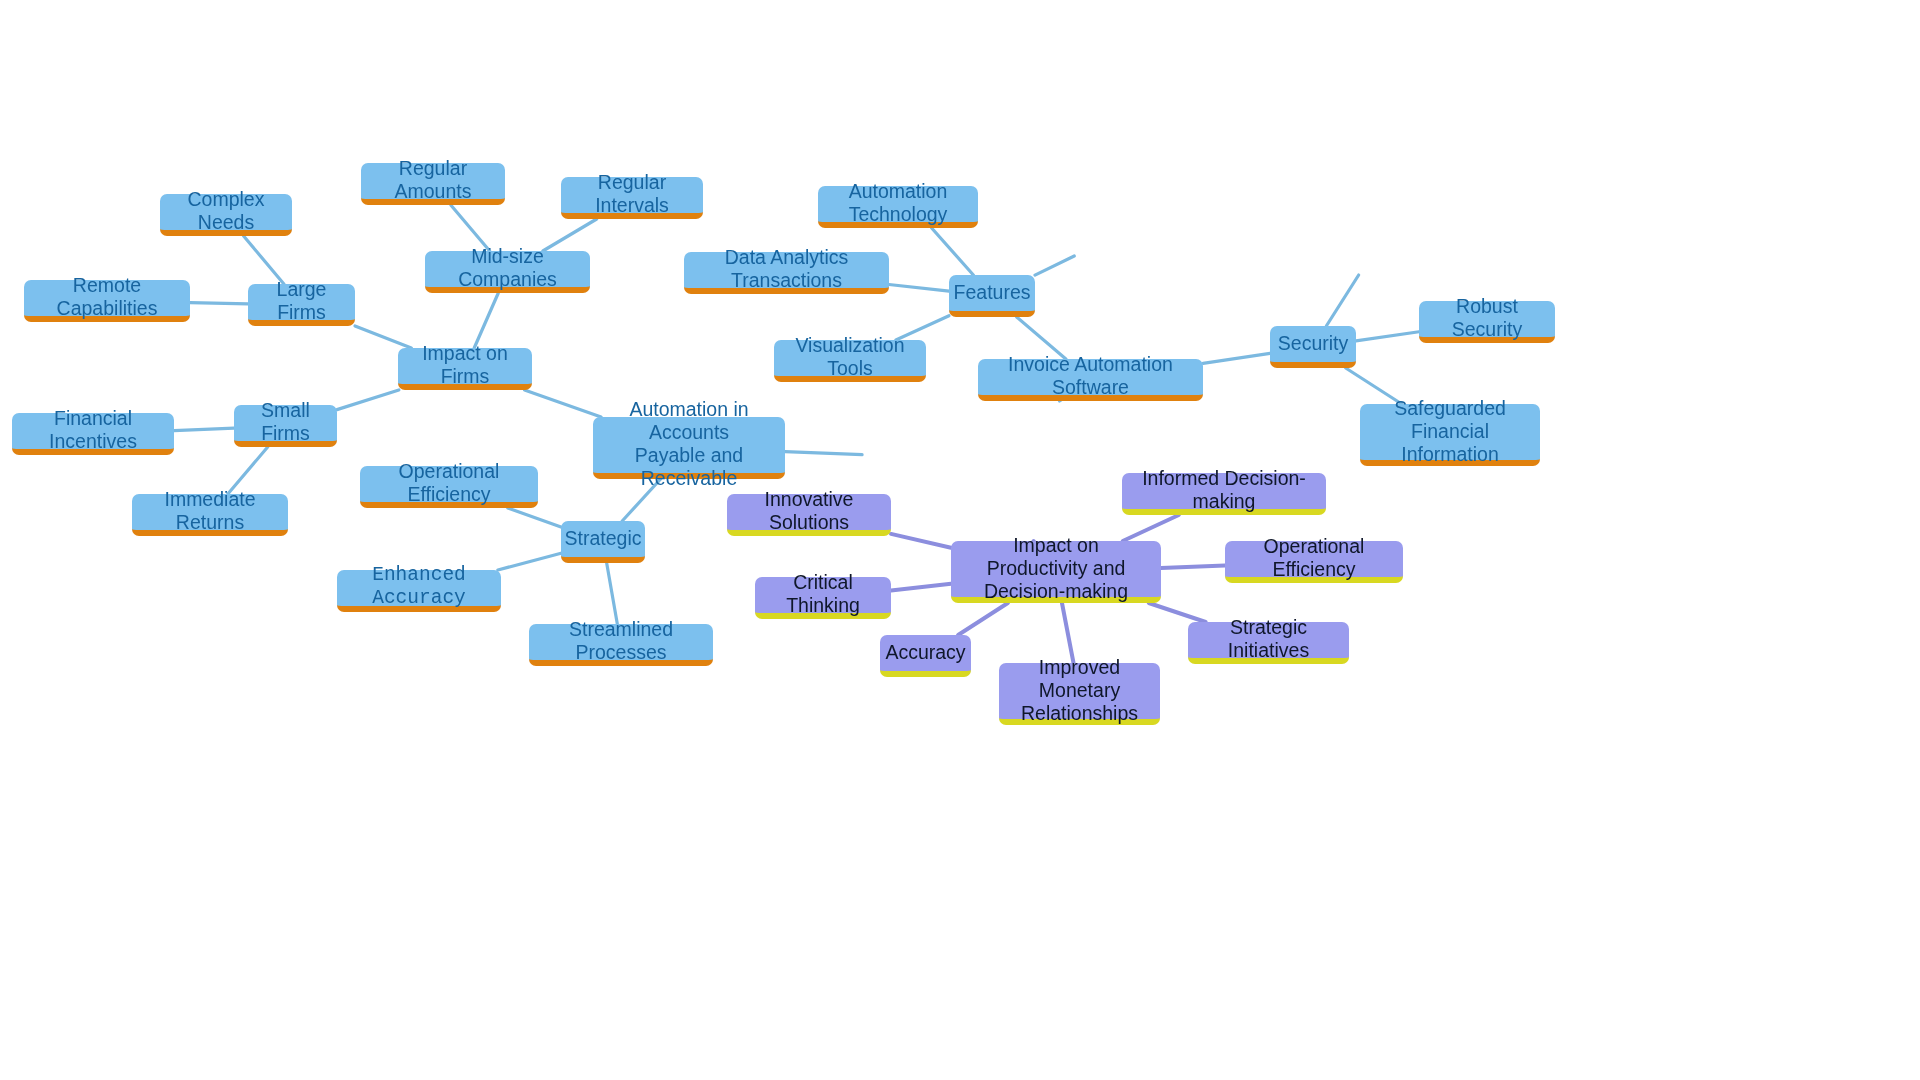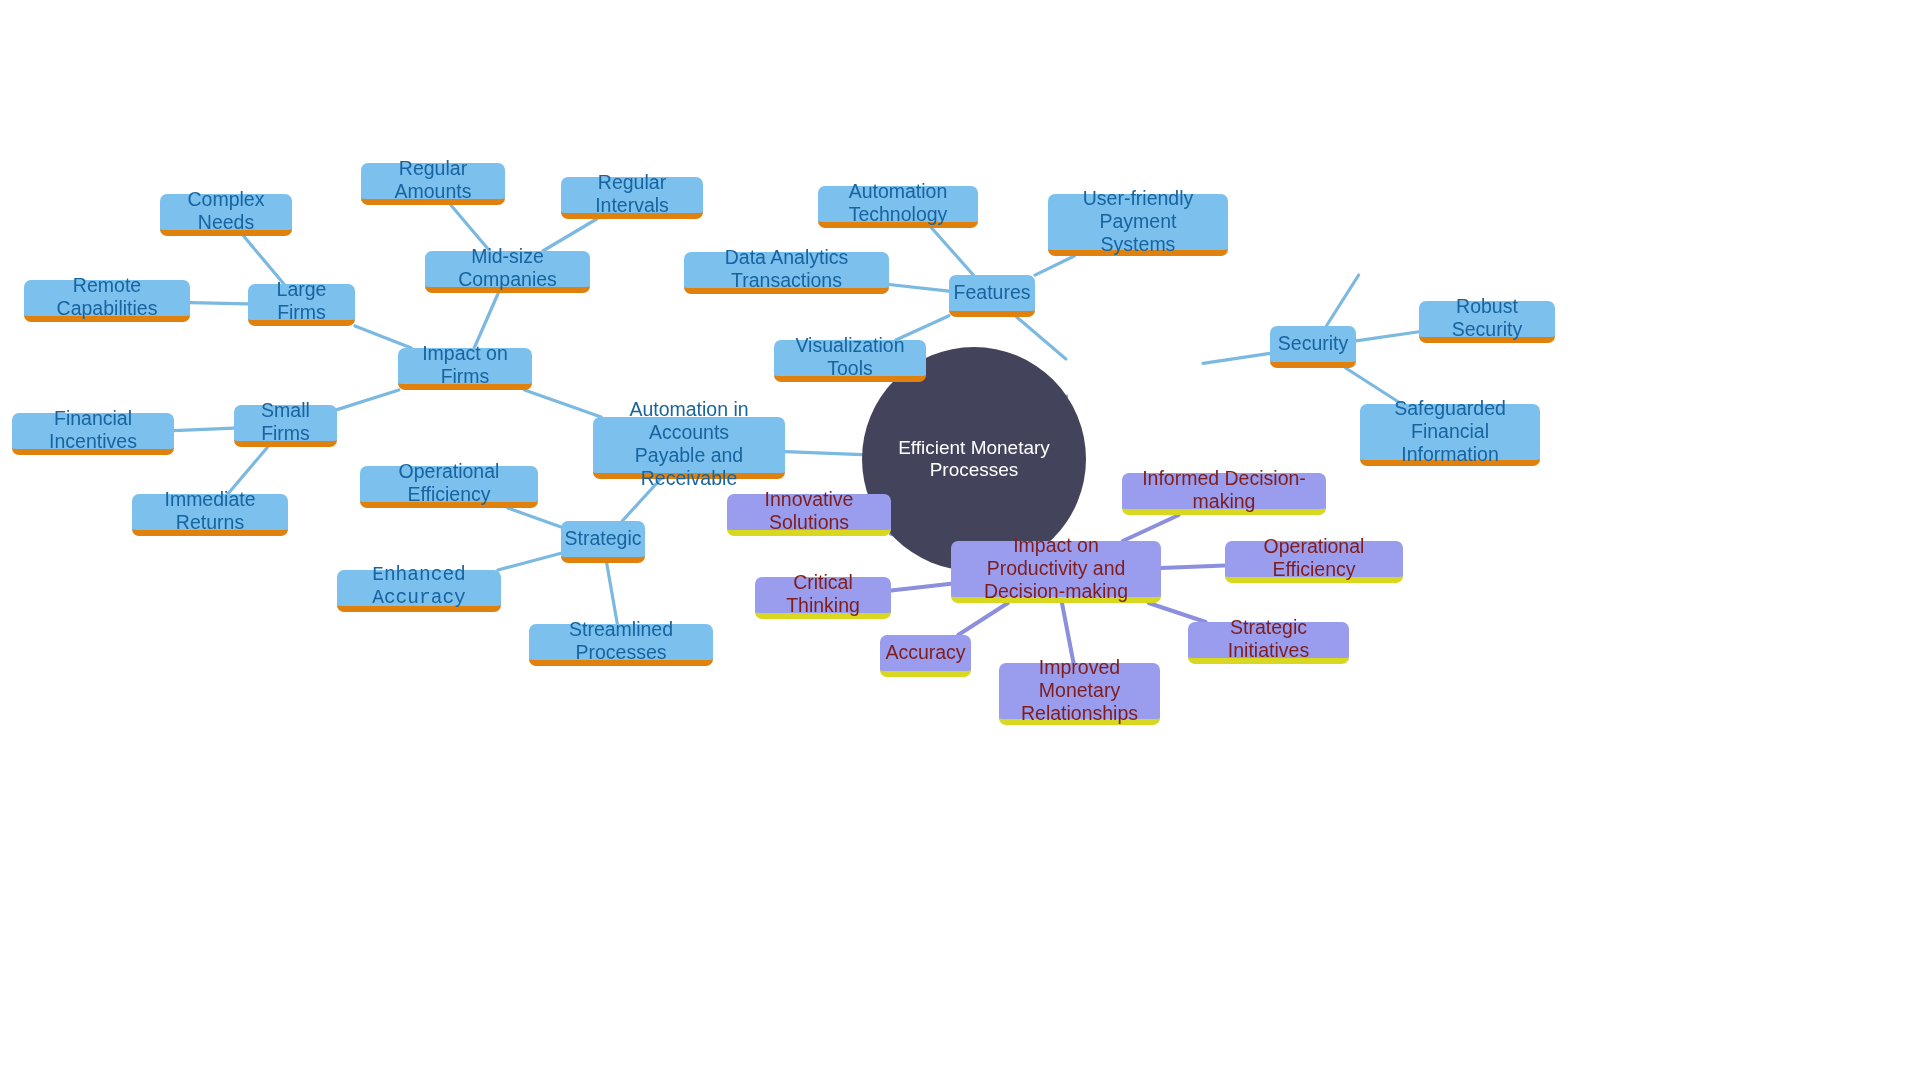--- a/index.html
+++ b/index.html
@@ -42,21 +42,21 @@
     white-space: pre-line;
   }
   .node.blue {
     background: #7cc0ee;
     color: #17649f;
     border-bottom: 6px solid #e0810e;
     font-size: 19.5px;
   }
   .node.purple {
     background: #9a9cee;
-    color: #7f1d1d;
+    color: #0f172a;
     border-bottom: 6px solid #d8d821;
     font-size: 19.5px;
   }
   .node.center {
     background: #43445c;
     color: #ffffff;
     border: none;
     border-radius: 50%;
     font-size: 19px;
     padding: 0;
@@ -95,36 +95,34 @@
       <line x1="1345.6931818181818" y1="368" x2="1401.7386363636363" y2="404" stroke="#7cb9e0" stroke-width="3.2" stroke-linecap="round"></line>
       <line x1="1122.7692307692307" y1="541" x2="1178.7692307692307" y2="515" stroke="#8c8ede" stroke-width="4" stroke-linecap="round"></line>
       <line x1="1161" y1="567.9302325581396" x2="1225" y2="565.4496124031008" stroke="#8c8ede" stroke-width="4" stroke-linecap="round"></line>
       <line x1="1148.781690140845" y1="603" x2="1205.6478873239437" y2="622" stroke="#8c8ede" stroke-width="4" stroke-linecap="round"></line>
       <line x1="1061.97131147541" y1="603" x2="1073.52868852459" y2="663" stroke="#8c8ede" stroke-width="4" stroke-linecap="round"></line>
       <line x1="1007.8392857142857" y1="603" x2="958.125" y2="635" stroke="#8c8ede" stroke-width="4" stroke-linecap="round"></line>
       <line x1="951" y1="583.7167381974249" x2="891" y2="590.4120171673819" stroke="#8c8ede" stroke-width="4" stroke-linecap="round"></line>
       <line x1="951" y1="547.7692307692307" x2="891" y2="533.9230769230769" stroke="#8c8ede" stroke-width="4" stroke-linecap="round"></line>
     </svg>
   <div id="node-layer">
-      <div class="node center" style="left: 862px; top: 347px; width: 224px; height: 224px;">Efficient Monetary Processes</div>
       <div class="node blue" style="left: 160px; top: 194px; width: 132px; height: 42px;">Complex Needs</div>
       <div class="node blue" style="left: 361px; top: 163px; width: 144px; height: 42px;">Regular Amounts</div>
       <div class="node blue" style="left: 561px; top: 177px; width: 142px; height: 42px;">Regular Intervals</div>
       <div class="node blue" style="left: 818px; top: 186px; width: 160px; height: 42px;">Automation Technology</div>
-      <div class="node blue" style="left: 1048px; top: 194px; width: 180px; height: 62px;">User-friendly Payment
-Systems</div>
       <div class="node blue" style="left: 24px; top: 280px; width: 166px; height: 42px;">Remote Capabilities</div>
       <div class="node blue" style="left: 248px; top: 284px; width: 107px; height: 42px;">Large Firms</div>
       <div class="node blue" style="left: 425px; top: 251px; width: 165px; height: 42px;">Mid-size Companies</div>
       <div class="node blue" style="left: 684px; top: 252px; width: 205px; height: 42px;">Data Analytics Transactions</div>
       <div class="node blue" style="left: 949px; top: 275px; width: 86px; height: 42px;">Features</div>
       <div class="node blue" style="left: 1419px; top: 301px; width: 136px; height: 42px;">Robust Security</div>
       <div class="node blue" style="left: 1270px; top: 326px; width: 86px; height: 42px;">Security</div>
       <div class="node blue" style="left: 774px; top: 340px; width: 152px; height: 42px;">Visualization Tools</div>
       <div class="node blue" style="left: 398px; top: 348px; width: 134px; height: 42px;">Impact on Firms</div>
+      <div class="node blue" style="left: 978px; top: 359px; width: 225px; height: 42px;">Invoice Automation Software</div>
       <div class="node blue" style="left: 234px; top: 405px; width: 103px; height: 42px;">Small Firms</div>
       <div class="node blue" style="left: 12px; top: 413px; width: 162px; height: 42px;">Financial Incentives</div>
       <div class="node blue" style="left: 593px; top: 417px; width: 192px; height: 62px;">Automation in Accounts
 Payable and Receivable</div>
       <div class="node blue" style="left: 1360px; top: 404px; width: 180px; height: 62px;">Safeguarded Financial
 Information</div>
       <div class="node blue" style="left: 360px; top: 466px; width: 178px; height: 42px;">Operational Efficiency</div>
       <div class="node blue" style="left: 132px; top: 494px; width: 156px; height: 42px;">Immediate Returns</div>
       <div class="node purple" style="left: 727px; top: 494px; width: 164px; height: 42px;">Innovative Solutions</div>
       <div class="node purple" style="left: 1122px; top: 473px; width: 204px; height: 42px;">Informed Decision-making</div>

